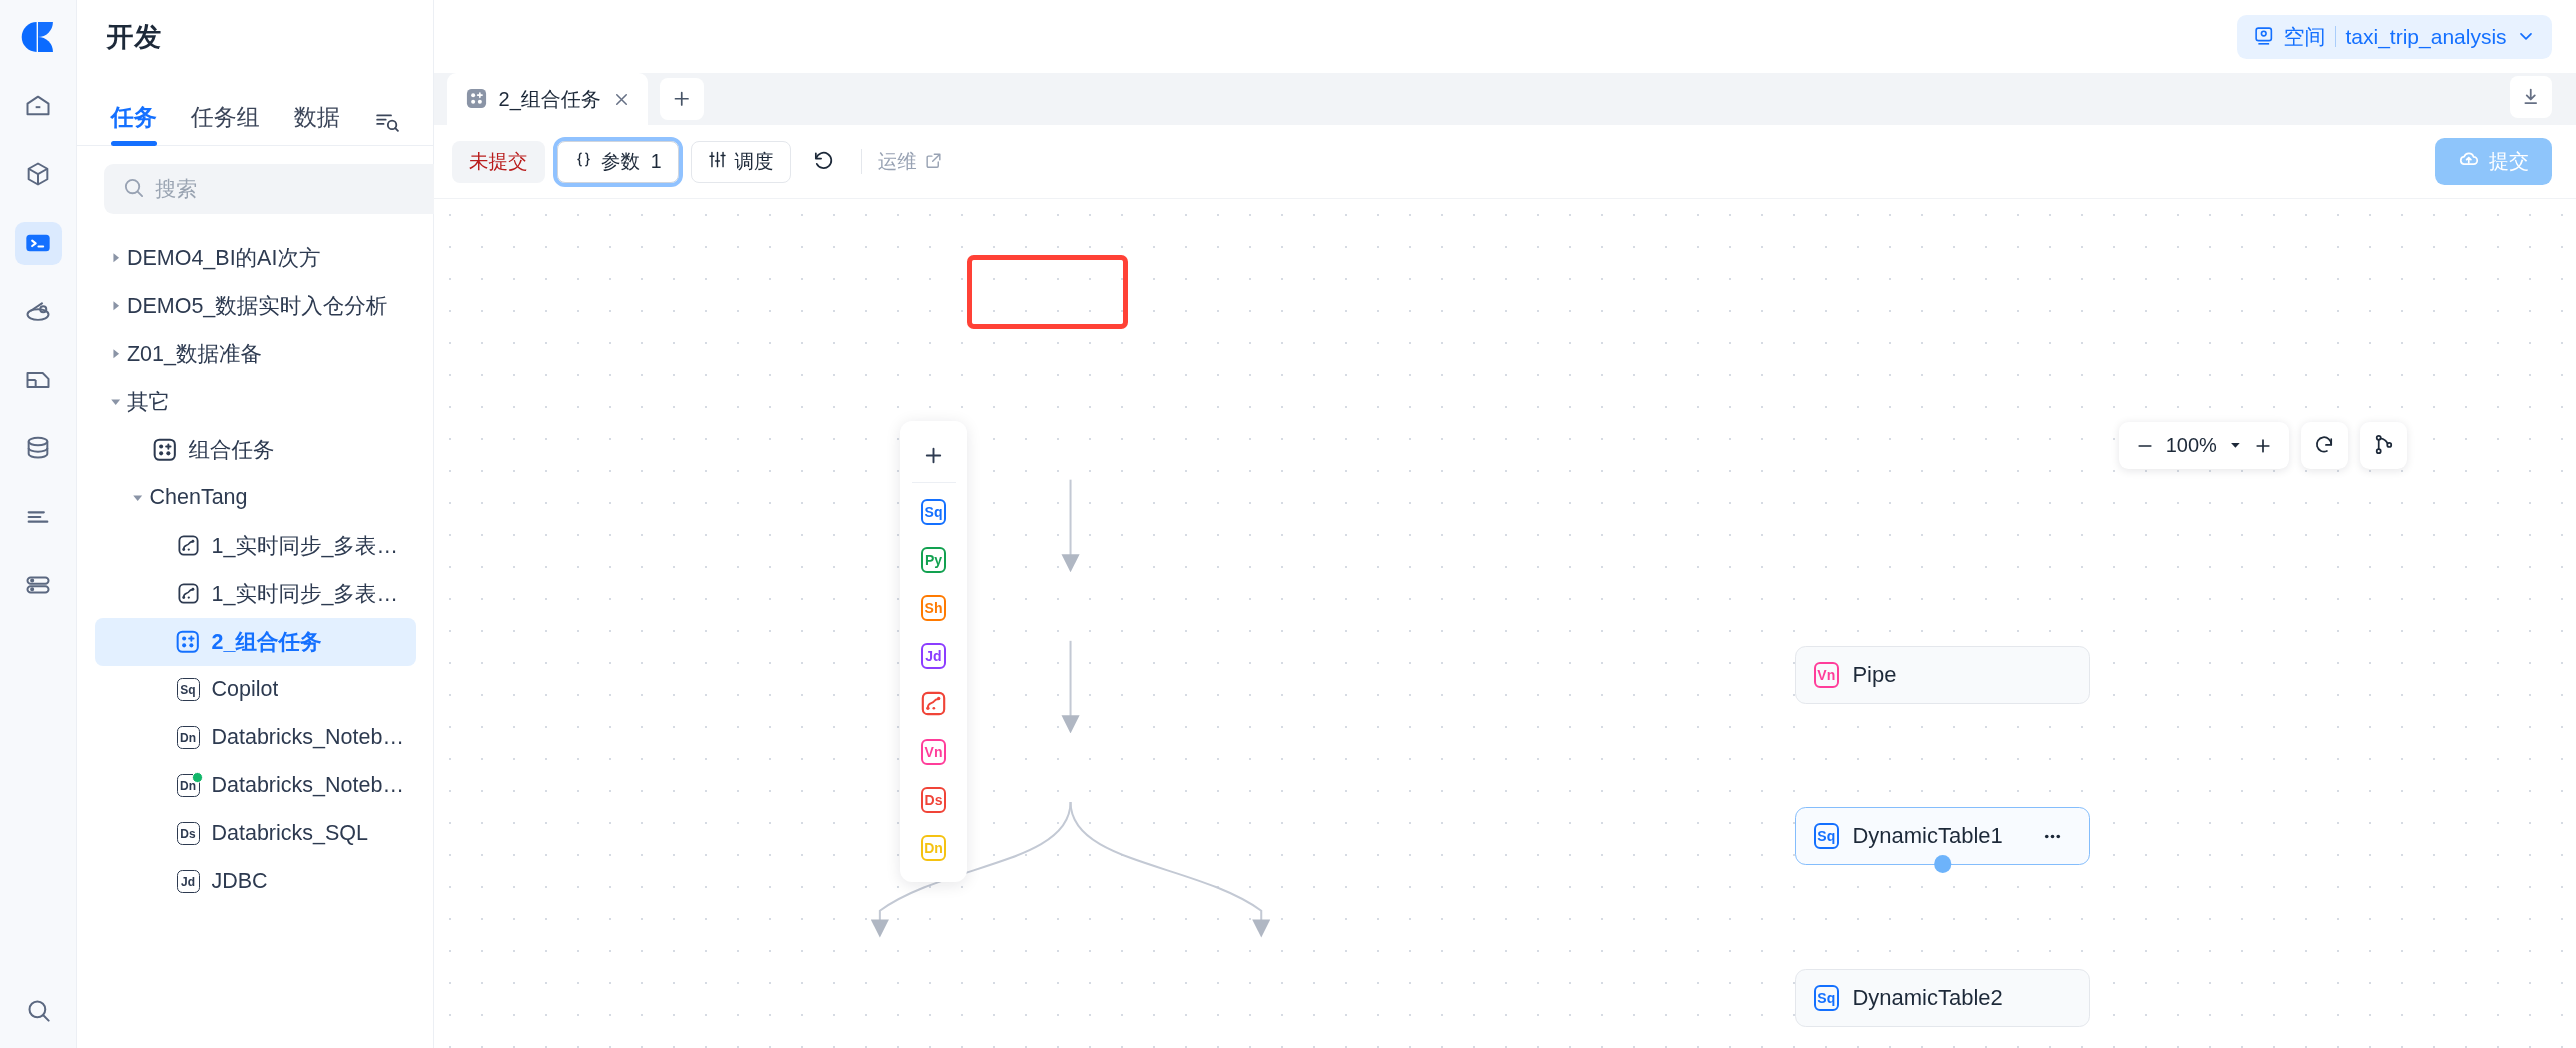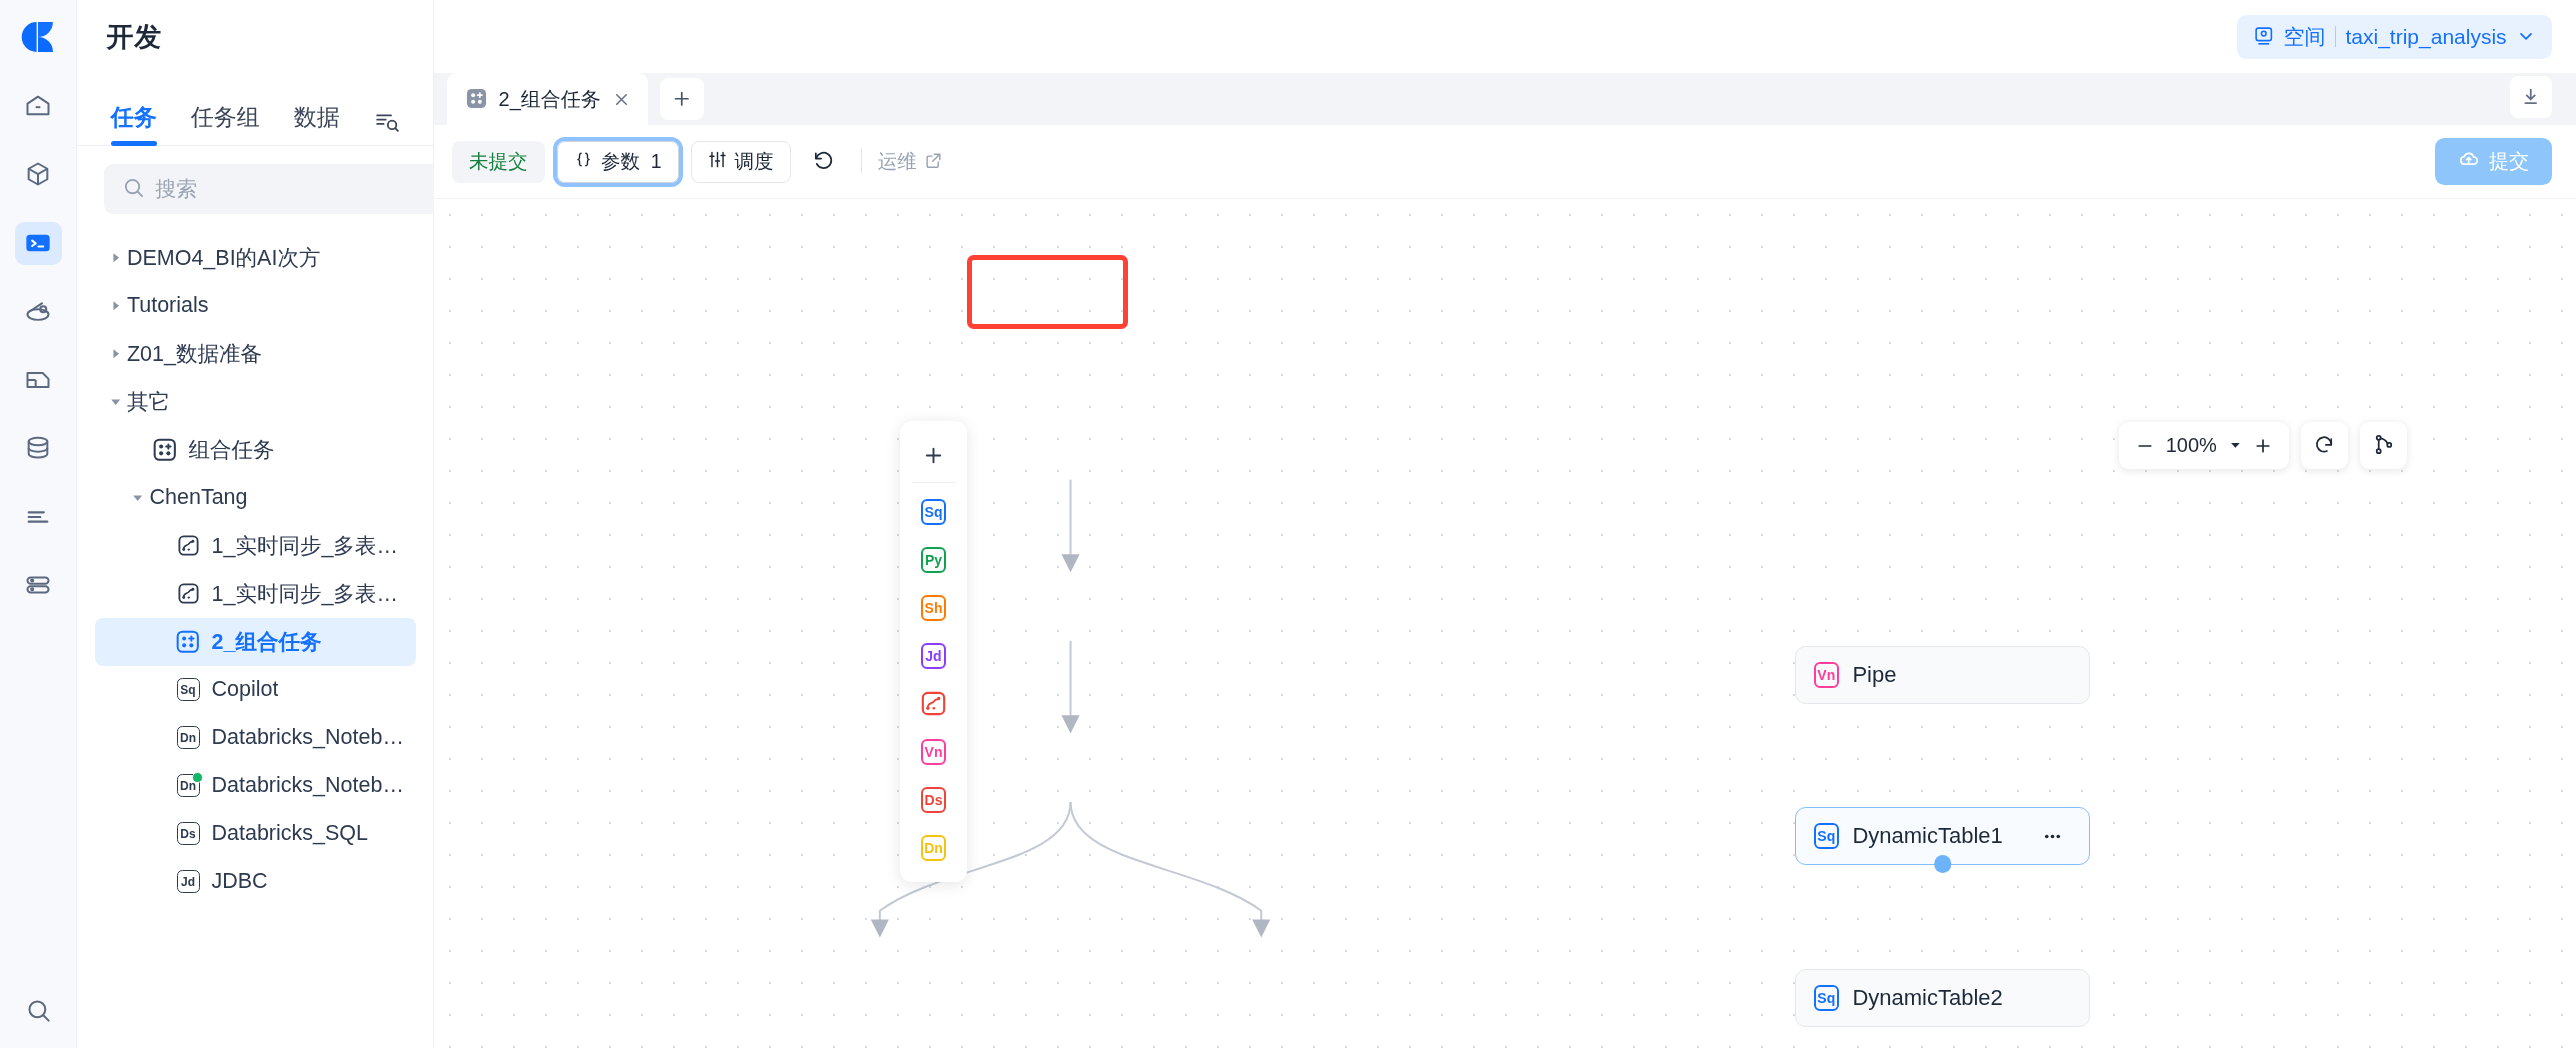--- a/index.html
+++ b/index.html
@@ -107,21 +107,21 @@
     width: 42px; height: 42px; background: #fff; border-radius: 8px;
     display: flex; align-items: center; justify-content: center; cursor: pointer;
   }
 
   .toolbar {
     height: 74px; background: #fff; display: flex; align-items: center;
     padding: 0 24px 0 17.5px; gap: 12px; position: relative; border-bottom: 0.7px solid #f0f2f5;
   }
   .badge-unsub {
     height: 42px; background: #f2f4f7; border-radius: 8px; display: flex; align-items: center;
-    padding: 0 17.5px; font-size: 19.5px; color: #15803d; white-space: nowrap;
+    padding: 0 17.5px; font-size: 19.5px; color: #b91c1c; white-space: nowrap;
   }
   .tb-btn {
     height: 42px; background: #fff; border: 0.7px solid #e4e7ec; border-radius: 8px;
     display: flex; align-items: center; gap: 8px; padding: 0 16px; cursor: pointer;
     font-size: 19.5px; color: #1d2939; white-space: nowrap;
   }
   .tb-btn.focused { outline: 4px solid #90c2ff; outline-offset: 0.7px; border-color: #d0d5dd; }
   .tb-count { font-size: 19.5px; color: #1d2939; margin-left: 2.7px; }
   .tb-icon-btn {
     width: 42px; height: 42px; border-radius: 8px; display: flex; align-items: center;
@@ -320,21 +320,21 @@
             </svg>
           </span>
           <span class="tree-label">DEMO4_BI的AI次方</span>
         </div>
         <div class="tree-row" style="padding-left: 9.4px;">
           <span class="caret">
             <svg viewBox="0 0 24 24" width="13.4" height="13.4" fill="#8a94a6">
               <path d="M8 4 L18 12 L8 20 Z"></path>
             </svg>
           </span>
-          <span class="tree-label">Tutorials</span>
+          <span class="tree-label">DEMO5_数据实时入仓分析</span>
         </div>
         <div class="tree-row" style="padding-left: 9.4px;">
           <span class="caret">
             <svg viewBox="0 0 24 24" width="13.4" height="13.4" fill="#8a94a6">
               <path d="M8 4 L18 12 L8 20 Z"></path>
             </svg>
           </span>
           <span class="tree-label">Z01_数据准备</span>
         </div>
         <div class="tree-row" style="padding-left: 9.4px;">

